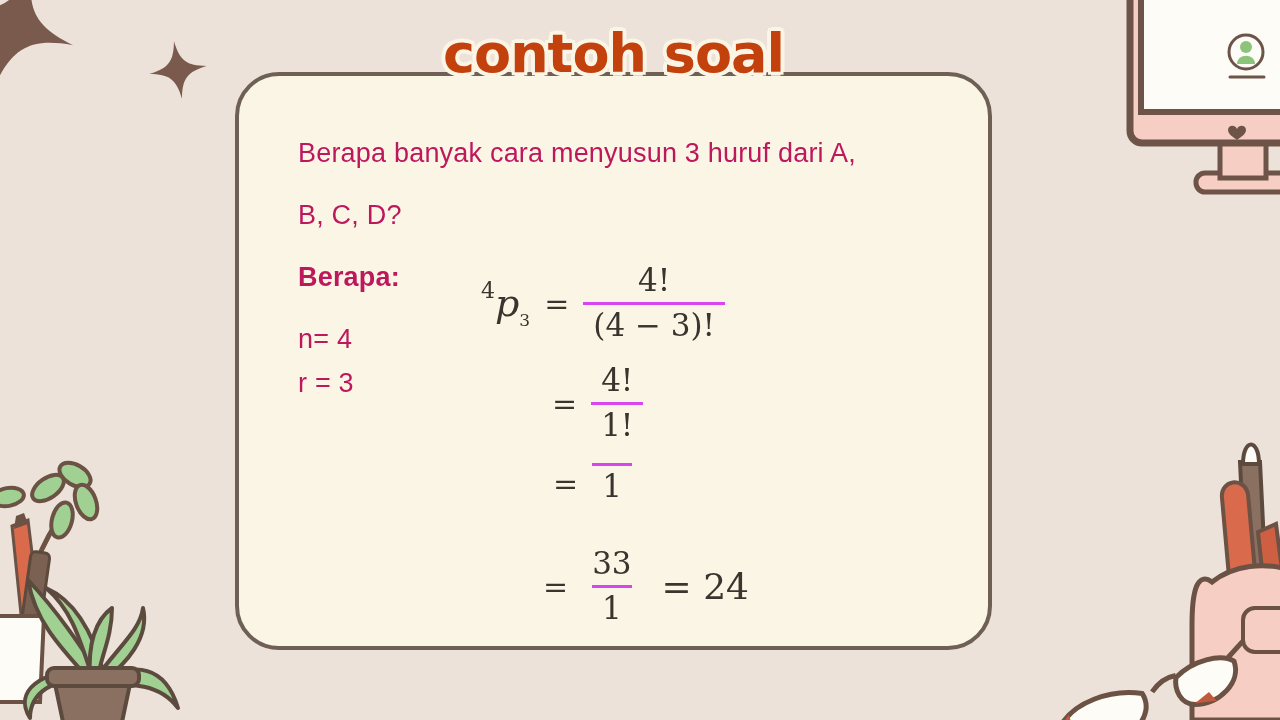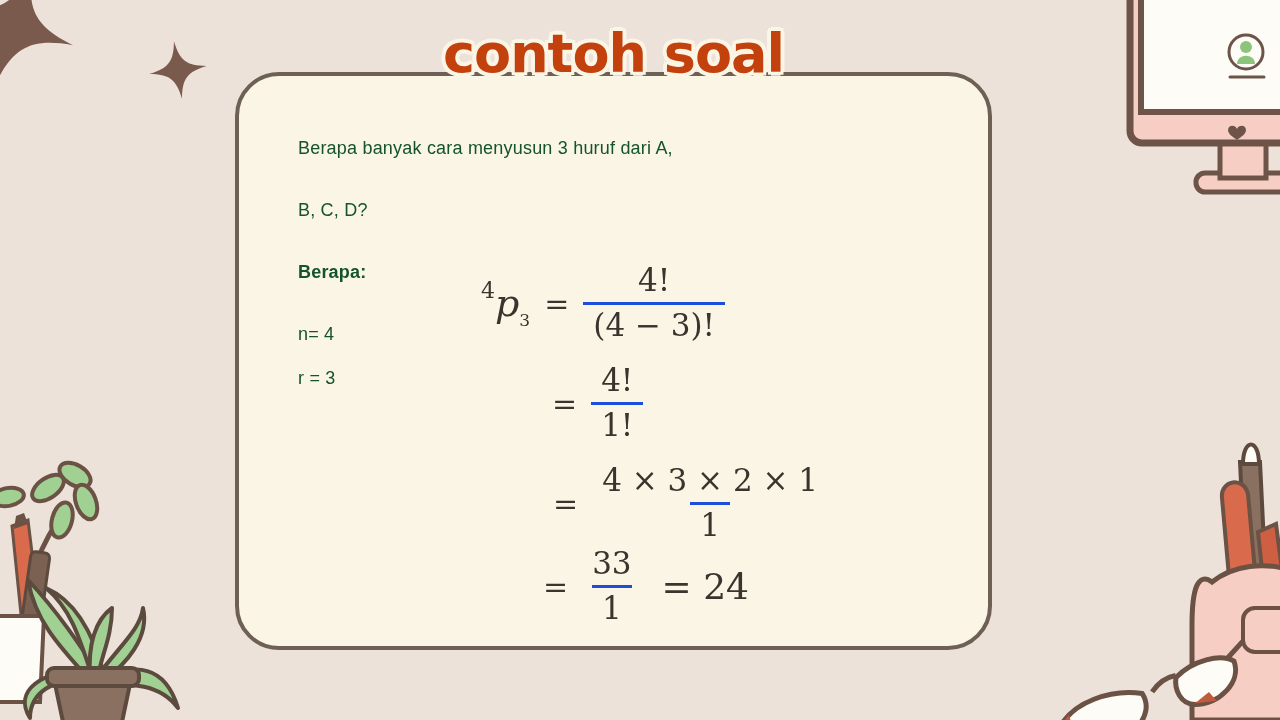--- a/index.html
+++ b/index.html
@@ -21,32 +21,32 @@
       -4px  0   0 #fbf5e6, 4px  0   0 #fbf5e6,
        0   -4px 0 #fbf5e6, 0    4px 0 #fbf5e6;
   }
   
   .card{
     left:235px;top:72px;width:757px;height:578px;
     background:#fbf5e6;border:4px solid #6e6054;border-radius:44px;
     box-sizing:border-box;z-index:2;
   }
   .q-text{
-    font-size:18px;color:#14532d;font-weight:500;z-index:6;
+    font-size:27px;color:#be185d;font-weight:500;z-index:6;
     letter-spacing:.2px;
   }
   .bold{font-weight:700;}
   
   .math{
     font-family:"DejaVu Serif", serif;color:#3a342e;z-index:6;
     display:flex;align-items:center;gap:14px;
   }
   .frac{display:inline-flex;flex-direction:column;align-items:center;}
   .frac .num{padding:0 10px 3px 10px;line-height:1.15;}
-  .frac .den{border-top:3px solid #1d4ed8;padding:3px 10px 0 10px;line-height:1.15;}
+  .frac .den{border-top:3px solid #d946ef;padding:3px 10px 0 10px;line-height:1.15;}
   .m-lg{font-size:31px;}
   .m-eq{font-size:30px;}
   .p-note{display:inline-flex;align-items:flex-start;}
   .p-sup{font-size:22px;transform:translateY(-6px);}
   .p-base{font-style:italic;font-size:38px;line-height:1;}
   .p-sub{font-size:17px;transform:translateY(26px);}
   .result{font-size:36px;margin-left:6px;white-space:nowrap;}
   svg{display:block;}
 </style>
 </head>
@@ -161,21 +161,20 @@
   <span class="m-eq">=</span>
   <span class="frac m-lg">
     <span class="num">4!</span>
     <span class="den">1!</span>
   </span>
 </div>
 
 <div class="abs math" style="left:553px;top:463px;">
   <span class="m-eq">=</span>
   <span class="frac m-lg">
-    <span class="num">4 × 3 × 2 × 1</span>
     <span class="den">1</span>
   </span>
 </div>
 
 <div class="abs math" style="left:543px;top:546px;">
   <span class="m-eq">=</span>
   <span class="frac m-lg">
     <span class="num">33</span>
     <span class="den">1</span>
   </span>

